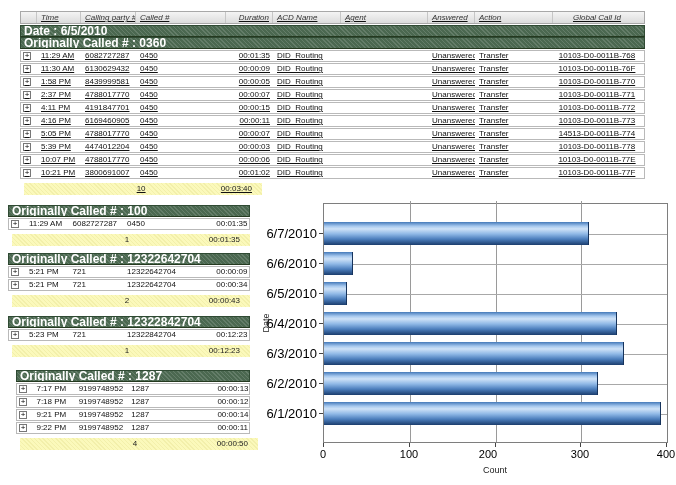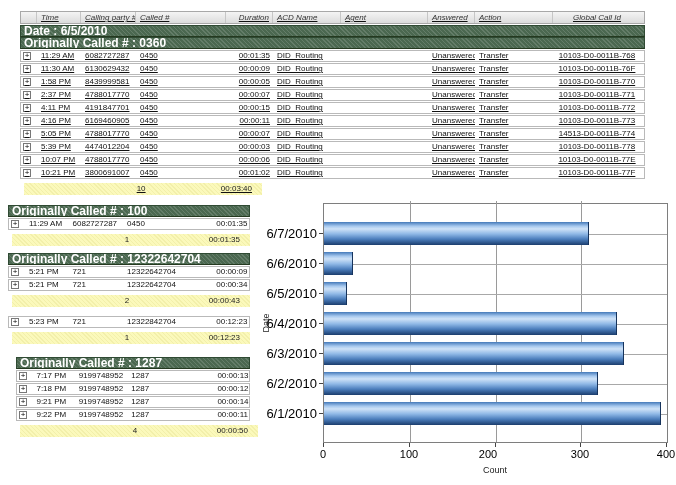--- a/index.html
+++ b/index.html
@@ -296,20 +296,21 @@
         <div class="cell c-called">12322642704</div>
         <div class="cell c-dur">00:00:34</div>
       </div>
       <div class="sum-row">
         <div class="sum-spacer"></div>
         <div class="sum-count">2</div>
         <div class="sum-dur">00:00:43</div>
       </div>
     </div>
     <div class="side-group" style="margin-top: 9px;">
+      <div class="green-row">Originally Called # : 12322842704</div>
       <div class="data-row">
         <div class="cell c-exp">
           <button class="expand-btn">+</button>
         </div>
         <div class="cell c-time">5:23 PM</div>
         <div class="cell c-calling">721</div>
         <div class="cell c-called">12322842704</div>
         <div class="cell c-dur">00:12:23</div>
       </div>
       <div class="sum-row">

